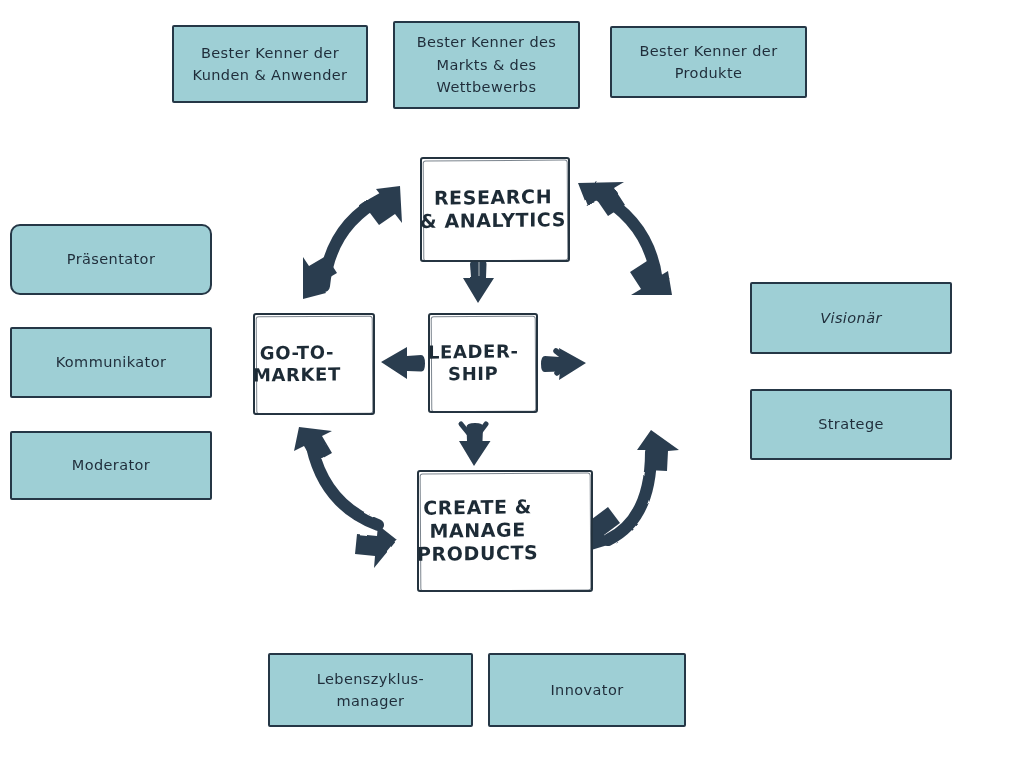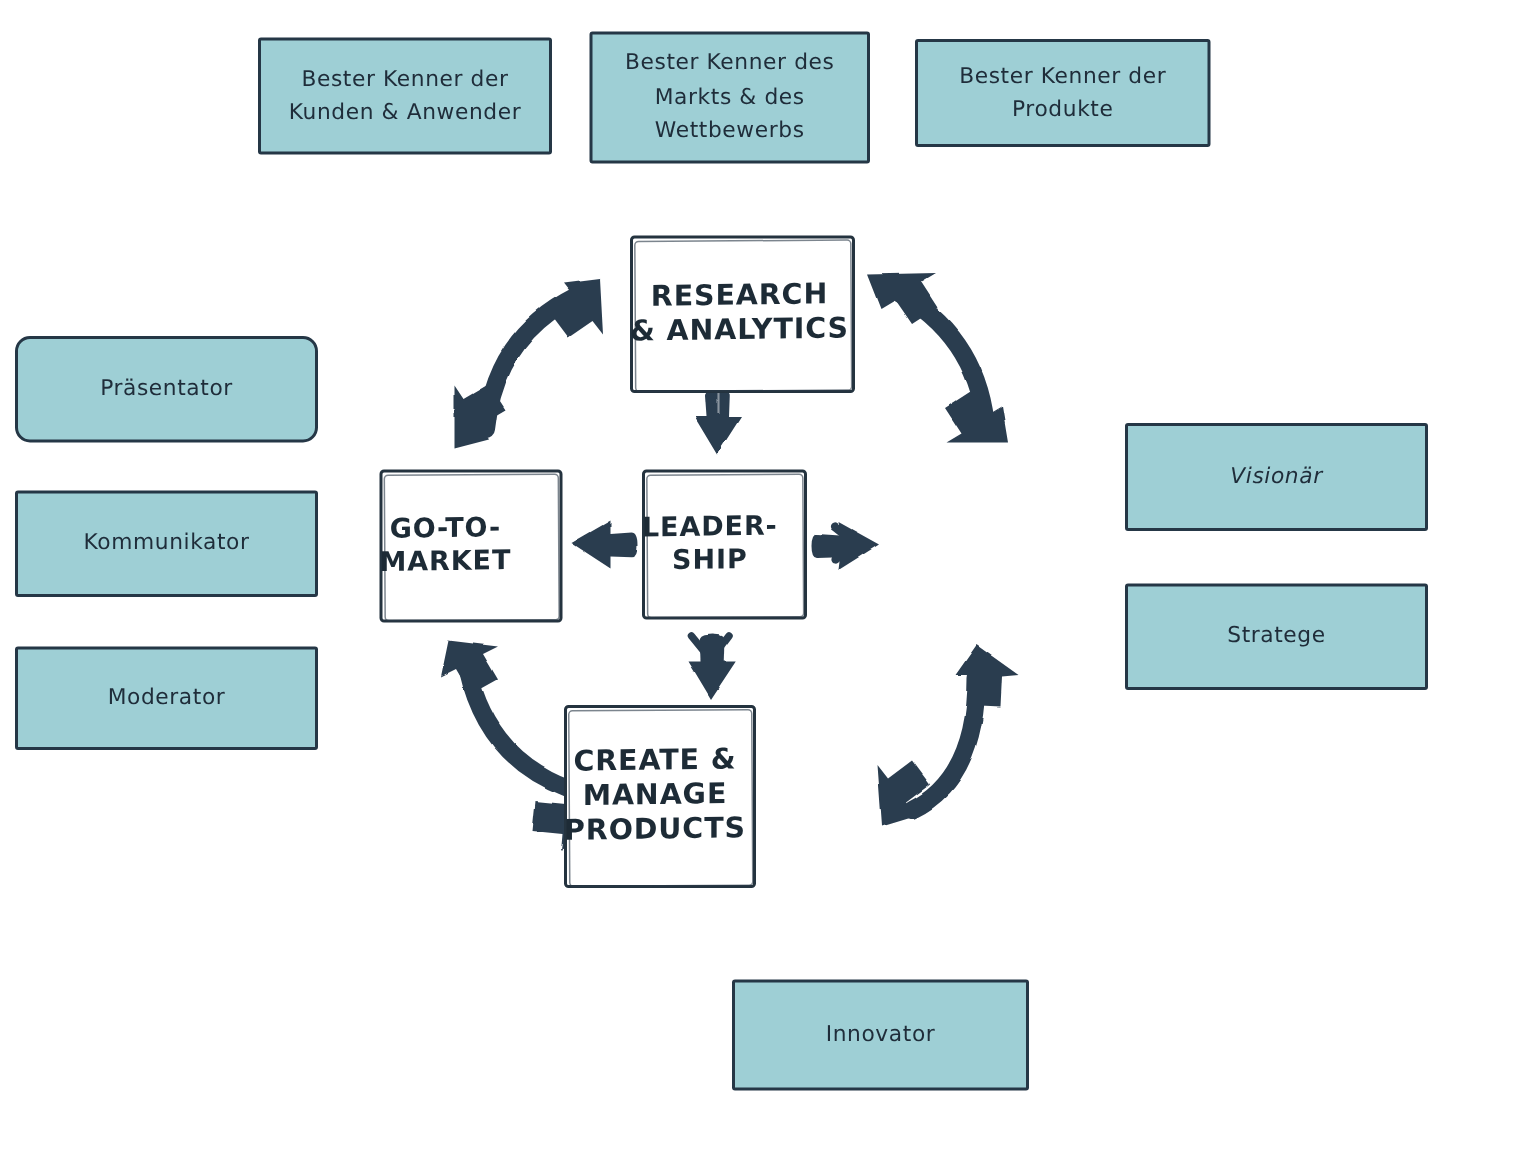--- a/index.html
+++ b/index.html
@@ -106,20 +106,24 @@
     <span class="lbl">Moderator</span>
   </div>
 
   <div class="role-box" style="left:750px;top:282px;width:202px;height:72px;font-style:italic;">
     <span class="lbl">Visionär</span>
   </div>
   <div class="role-box" style="left:750px;top:389px;width:202px;height:71px;">
     <span class="lbl">Stratege</span>
   </div>
 
+  <div class="role-box" style="left:268px;top:653px;width:205px;height:74px;">
+    <span class="lbl">Lebenszyklus-
+manager</span>
+  </div>
   <div class="role-box" style="left:488px;top:653px;width:198px;height:74px;">
     <span class="lbl">Innovator</span>
   </div>
 
   <svg class="arrows" viewBox="0 0 1024 768">
     <defs>
       <filter id="rough">
         <feTurbulence type="fractalNoise" baseFrequency="0.045" numOctaves="3" seed="7" result="n"></feTurbulence>
         <feDisplacementMap in="SourceGraphic" in2="n" scale="1.9" xChannelSelector="R" yChannelSelector="G"></feDisplacementMap>
       </filter>
@@ -187,21 +191,21 @@
   </div>
 
   <div class="proc-box small" style="left:253px;top:313px;width:122px;height:102px;">
     <span class="inner"></span>
     <span class="inner2"></span>
     <span class="txt">GO-TO-
 MARKET</span>
   </div>
 
 
-  <div class="proc-box" style="left:376px;top:470px;width:128px;height:122px;">
+  <div class="proc-box" style="left:417px;top:470px;width:176px;height:122px;">
     <span class="inner"></span>
     <span class="inner2"></span>
     <span class="txt">CREATE &amp;
    MANAGE
 PRODUCTS</span>
   </div>
 
 </div>
 
 </body></html>

